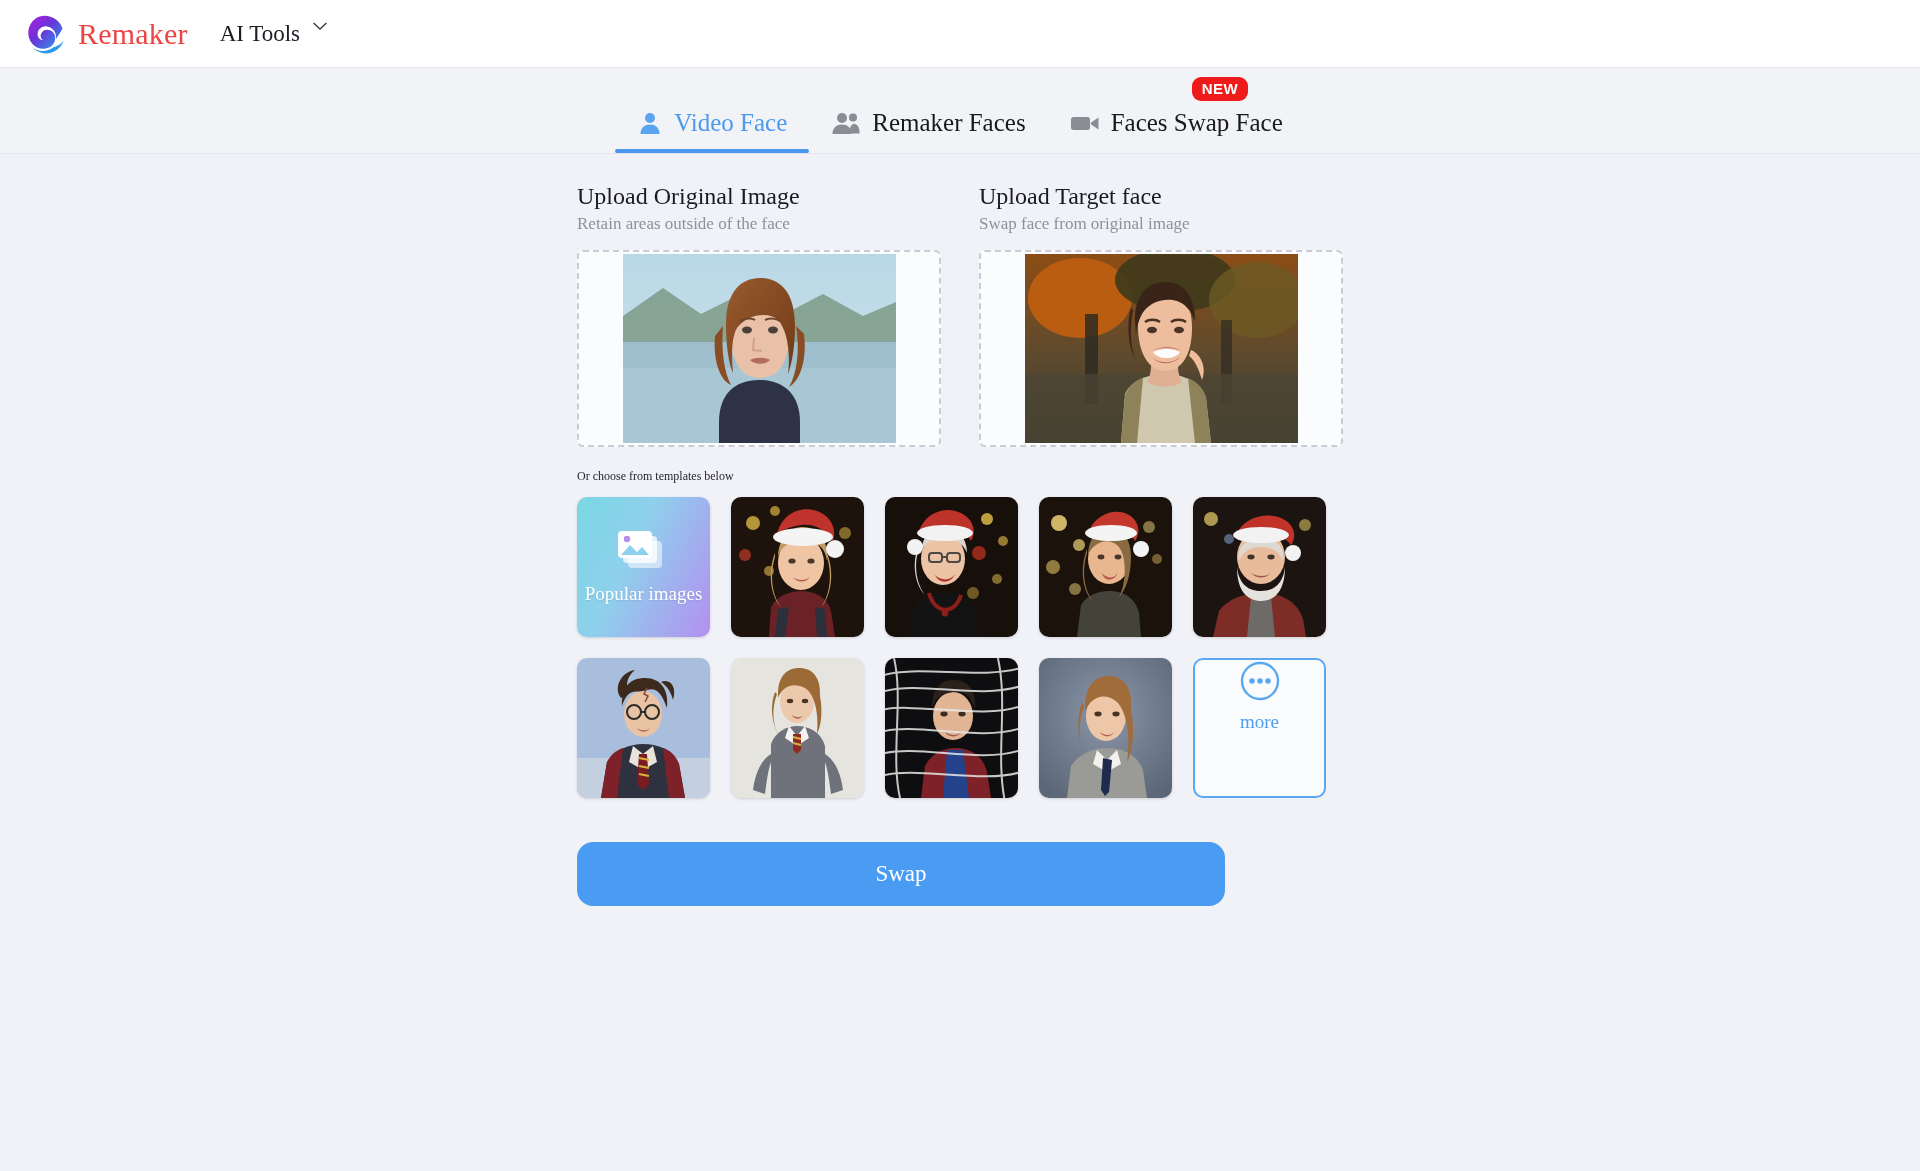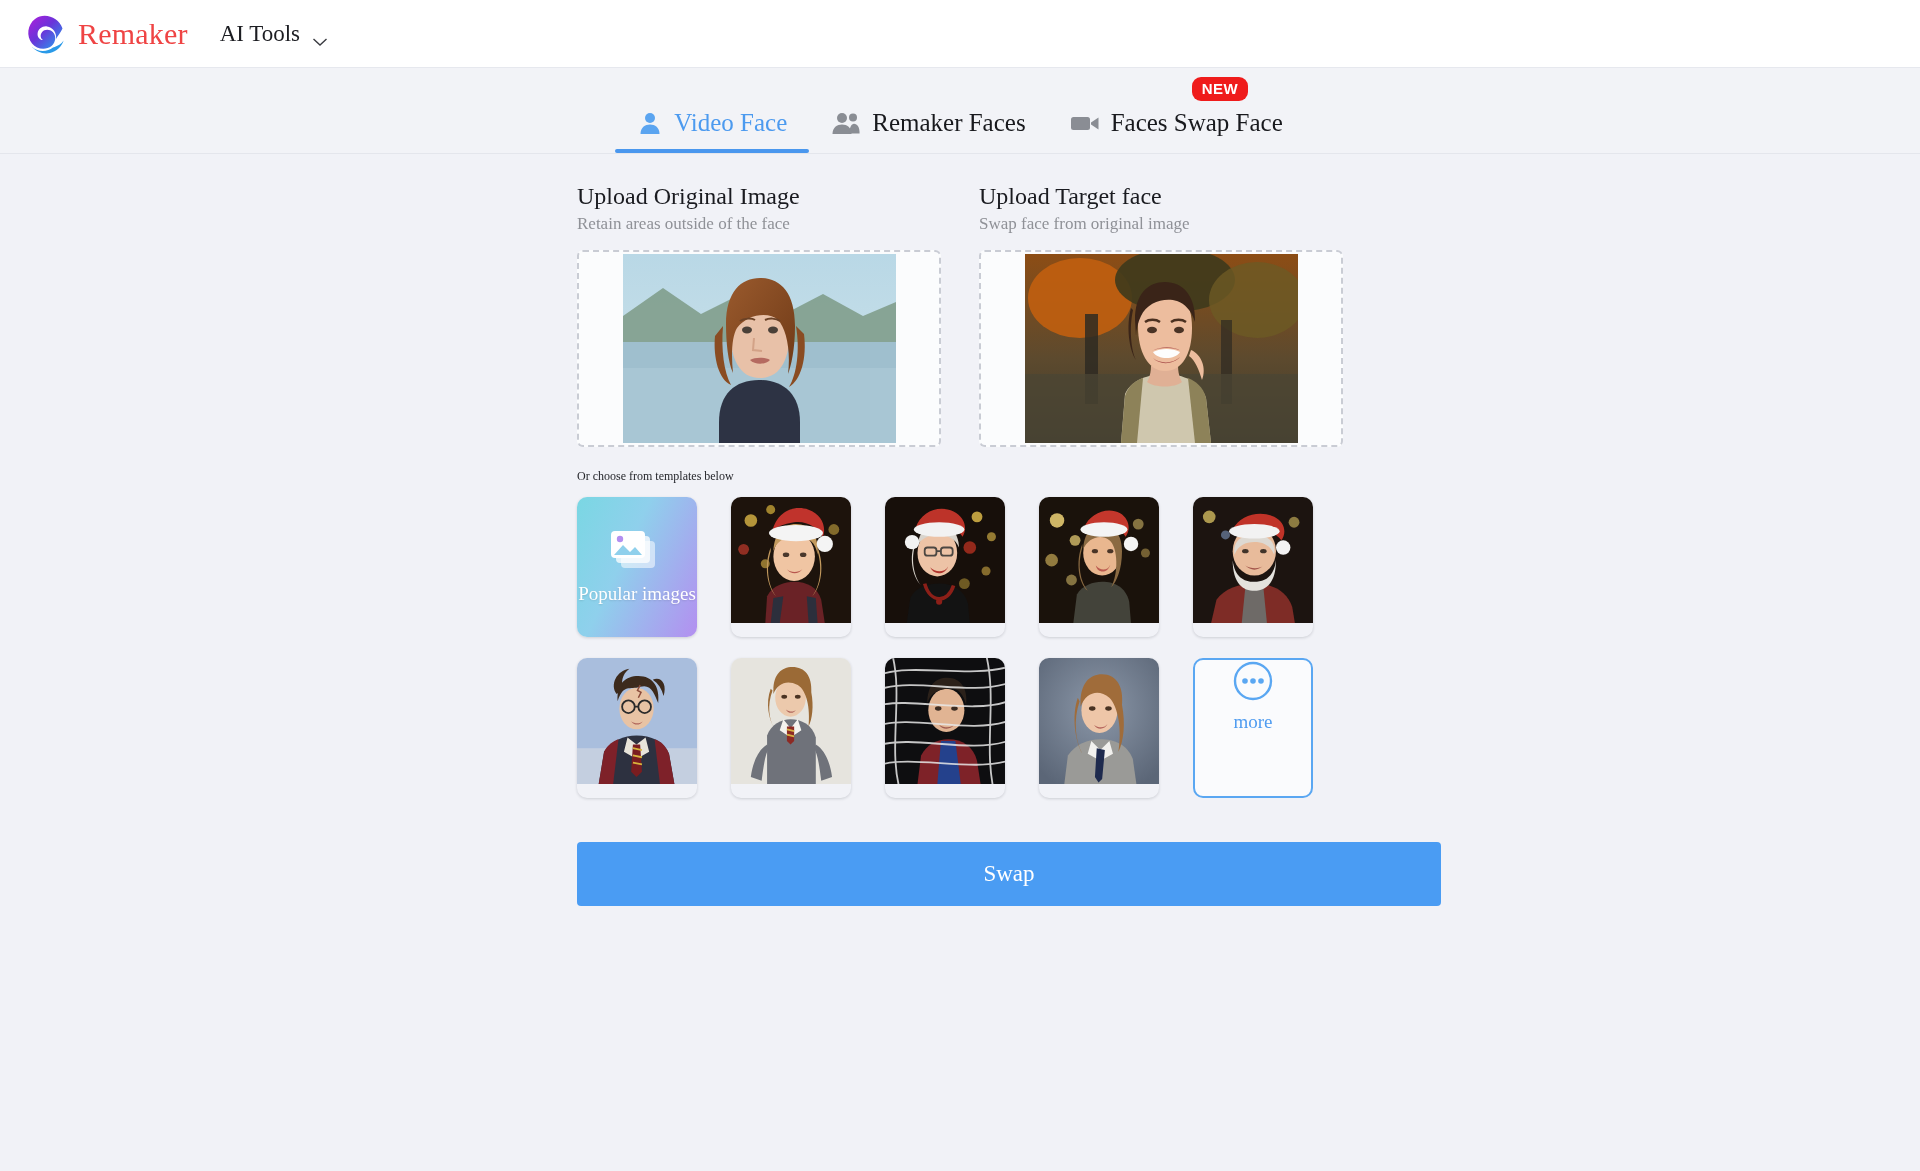--- a/index.html
+++ b/index.html
@@ -19,21 +19,21 @@
     border-bottom:1px solid #e6e8ee;
   }
   .logo-mark{ width:46px;height:46px; position:relative; flex:0 0 auto; }
   .logo-mark svg{ display:block; }
   .brand{
     font-size:30px; color:#ef4444; margin-left:10px;
     letter-spacing:.2px;
   }
   .nav-item{
     margin-left:32px; font-size:23px; color:#1c1d22;
-    display:flex; align-items:flex-end; gap:12px; cursor:pointer;
+    display:flex; align-items:flex-start; gap:12px; cursor:pointer;
   }
   .chev{ width:16px;height:10px; display:block; }
 
   
   .tabbar{
     height:86px; background:#f2f3f7;
     border-bottom:1px solid #e4e6ec;
     display:flex; align-items:flex-end; justify-content:center;
     position:relative;
   }
@@ -77,41 +77,41 @@
   .thumb-big{ width:273px; height:189px; overflow:hidden; position:relative; }
 
   .tpl-label{ margin-top:22px; font-size:12px; color:#25262b; }
 
   .tpl-grid{
     margin-top:13px;
     display:grid; grid-template-columns:repeat(5,133px);
     gap:21px 21px;
   }
   .tpl{
-    width:120px;height:140px;border-radius:10px;overflow:hidden;
+    width:133px;height:140px;border-radius:10px;overflow:hidden;
     cursor:pointer; position:relative;
     box-shadow:0 1px 3px rgba(20,25,40,.16);
   }
   .tpl.popular{
     background:linear-gradient(115deg,#7ad7e3 0%,#8fd0ec 40%,#b38ff0 100%);
     display:flex; flex-direction:column; align-items:center; justify-content:center;
   }
   .pop-label{
     color:#fff; font-size:19px; margin-top:8px; text-shadow:0 1px 2px rgba(0,0,0,.12);
   }
   .tpl.more{
     background:#fafbfd; border:2px solid #5aa7f2;
     display:flex;flex-direction:column;align-items:center;
     box-shadow:none;
   }
   .more-label{ color:#4f9cf0; font-size:19px; margin-top:9px; }
 
   .swap-btn{
-    margin-top:44px; width:864px; height:64px;
-    background:#4a9cf3; border:none; border-radius:4px;
+    margin-top:44px; width:648px; height:64px;
+    background:#4a9cf3; border:none; border-radius:16px;
     color:#fff; font-size:23px; font-family:"Liberation Serif", serif;
     cursor:pointer; display:flex;align-items:center;justify-content:center;
   }
 
   
   .art{ position:absolute; inset:0; }
 </style>
 </head>
 <body>
 

